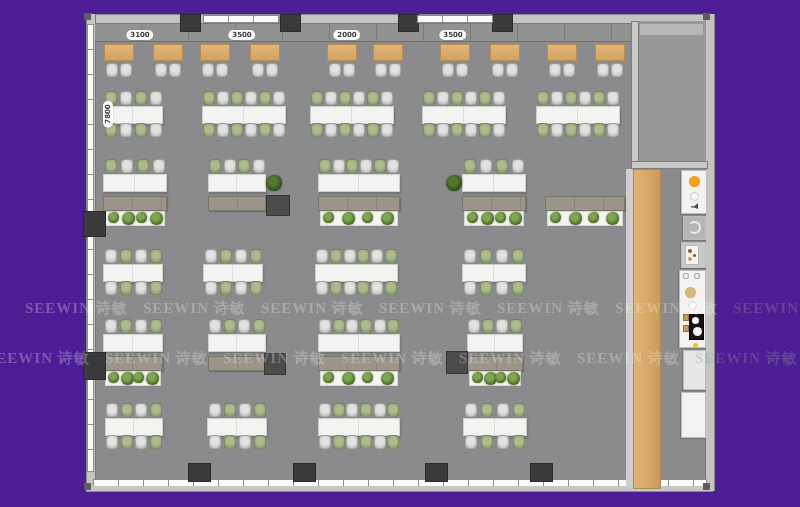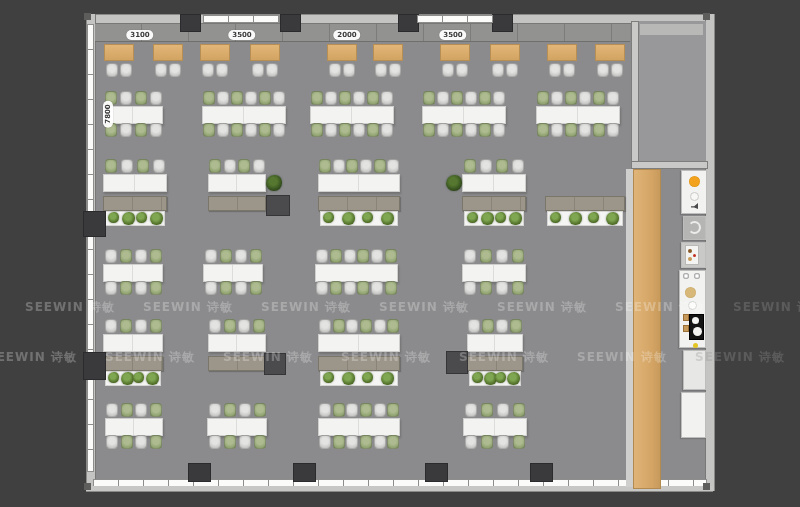--- a/index.html
+++ b/index.html
@@ -1,16 +1,16 @@
 <!DOCTYPE html>
 <html><head>
 <meta charset="utf-8">
 <style>
   html,body{margin:0;padding:0;background:#e9e9e9;font-family:"DejaVu Sans","Liberation Sans",sans-serif;}
-  #canvas{position:relative;width:800px;height:507px;background:#404040;overflow:hidden;}
+  #canvas{position:relative;width:800px;height:507px;background:#4c1d95;overflow:hidden;}
   .abs{position:absolute;}
   
   #floor{left:93px;top:21px;width:613px;height:458px;background:#8b8b8d;}
   #wall-top{left:86px;top:14px;width:627px;height:8px;background:#c4c4c2;border-top:1px solid #8a8a88;border-bottom:1px solid #787876;}
   #wall-left{left:86px;top:14px;width:8px;height:477px;background:#c4c4c2;border-left:1px solid #8a8a88;border-right:1px solid #787876;}
   #wall-right{left:705px;top:14px;width:8px;height:477px;background:#c4c4c2;border-right:1px solid #8a8a88;border-left:1px solid #787876;}
   #wall-bottom-base{left:86px;top:486px;width:627px;height:5px;background:#c7c7c5;border-bottom:1px solid #8a8a88;}
   .ticksH{background:repeating-linear-gradient(90deg,#fbfbfa 0 24px,#8d8d8b 24px 25px);border:1px solid #8d8d8b;}
   .ticksV{background:repeating-linear-gradient(180deg,#fbfbfa 0 24px,#8d8d8b 24px 25px);border:1px solid #8d8d8b;}
   #left-window{left:87px;top:24px;width:5px;height:446px;}
@@ -33,21 +33,21 @@
   .cabinet{background:repeating-linear-gradient(90deg,#9c968a 0 28px,#8a8478 28px 29px);border:1px solid #7b766a;box-shadow:1px 1px 1px rgba(0,0,0,.2);box-sizing:border-box;}
   .planter{background:#f5f5f3;border:1px solid #d5d5d3;box-sizing:border-box;}
   .plant{border-radius:55% 45% 50% 50%;background:radial-gradient(circle at 45% 40%,#7fa651 0 30%,#46631f 75%);box-shadow:0 0 2px rgba(20,40,10,.5);}
   .plant.dark{background:radial-gradient(circle at 45% 40%,#55772f 0 30%,#2c451a 75%);}
   .cube{background:#4b4b4d;border:1px solid #353537;}
   .col{background:#3a3a3c;border:1px solid #2b2b2d;}
   .corner{width:7px;height:7px;background:#5d5d5b;}
   
   .dim{background:rgba(255,255,255,.95);border-radius:6px;font-size:7px;font-weight:bold;color:#3a3a3a;padding:1px 4px;line-height:8px;transform:translateX(-50%);box-shadow:0 0 1px rgba(0,0,0,.4);white-space:nowrap;}
   .dimv{transform:translate(-50%,-50%) rotate(-90deg);transform-origin:center;}
-  .wmk{font-size:12px;font-weight:bold;letter-spacing:1px;color:rgba(255,255,255,.26);white-space:nowrap;}
+  .wmk{font-size:15px;font-weight:bold;letter-spacing:1px;color:rgba(255,255,255,.26);white-space:nowrap;font-family:Liberation Serif, serif;}
   .wmk.dark{color:rgba(150,150,150,.32);}
   
   .pantry{box-sizing:border-box;border:1px solid #bdbdbb;box-shadow:-1px 1px 1px rgba(0,0,0,.15);}
   .pantry.white{background:#f2f2f0;}
   .pantry.gray{background:#b5b5b3;}
   .pantry.gray2{background:#c9c9c7;}
   .pantry.light{background:#e7e7e5;}
   .dot{border-radius:50%;}
 </style>
 </head>

